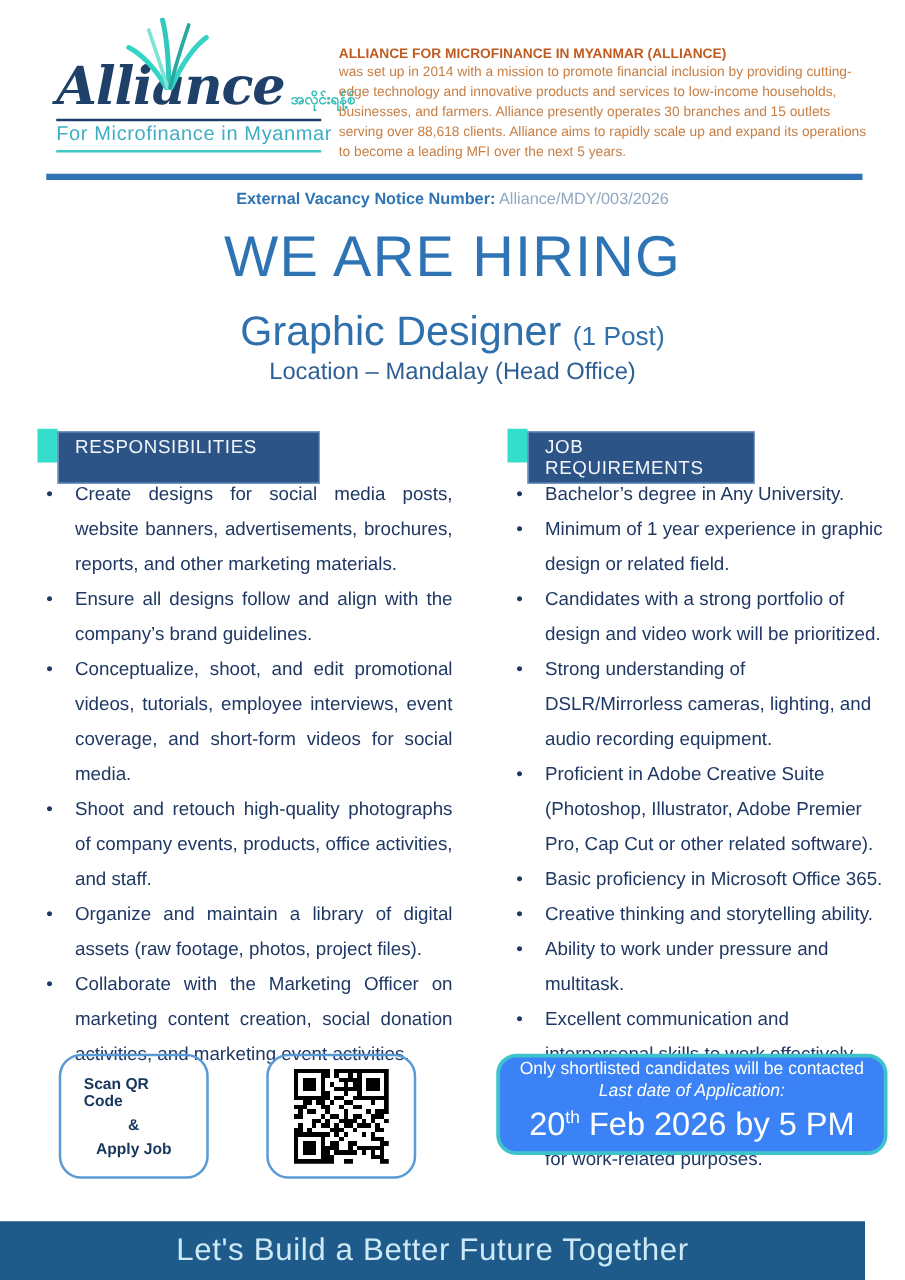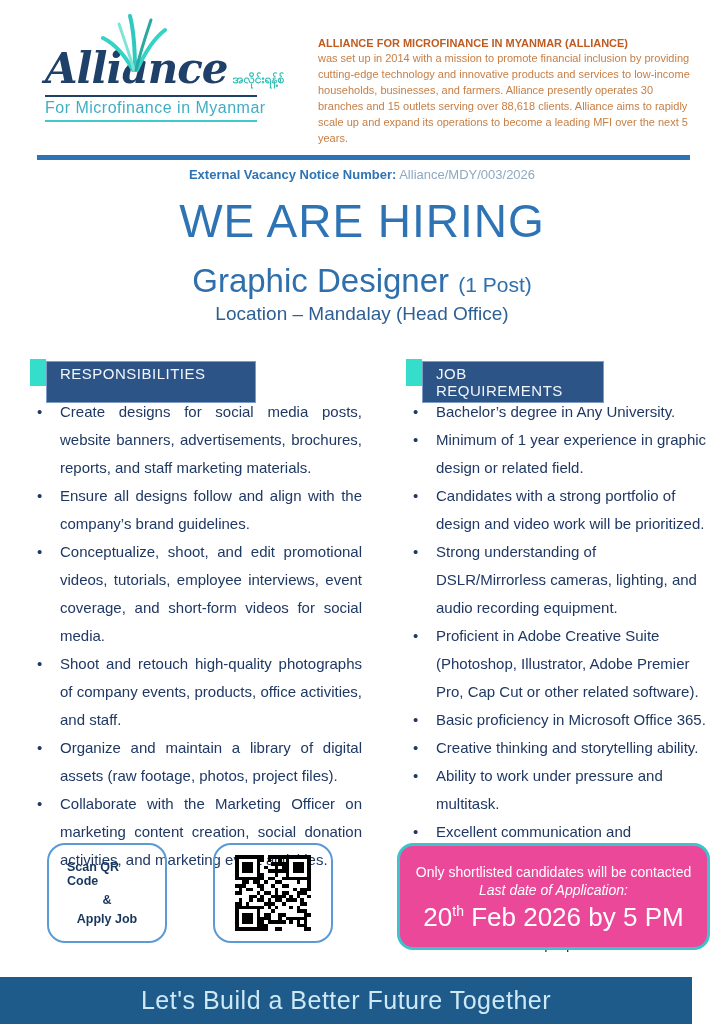--- a/index.html
+++ b/index.html
@@ -25,21 +25,21 @@
   }
   .wordmark-mm { font-size:12px; color:#2FBDB5; font-weight:bold; margin-left:5px; }
   .logo-tagline {
     margin-top:2px;
     border-top:2px solid #1F4068;
     border-bottom:2px solid #3FC9C9;
     padding:2px 0 3px 0;
     font-size:16px; color:#3FAEC4; letter-spacing:0.5px;
     white-space:nowrap;
   }
-  .about { margin-top:22px; width:437px;margin-left:47px; }
+  .about { margin-top:22px; width:437px; }
   .about-title { font-size:11px; font-weight:bold; color:#BF5B21; line-height:1.4; }
   .about-body  { font-size:11px; color:#C77F45; line-height:1.45; }
 
   .divider-bar { margin:8px 34px 0 37px; height:5px; background:#2E74B5; }
 
   .notice { text-align:center; margin-top:7px; font-size:13px; }
   .notice-label { color:#2E74B5; font-weight:bold; }
   .notice-value { color:#8EA9C1; }
 
   .headline {
@@ -89,25 +89,25 @@
   }
   .qr-label-box span { font-size:12.5px; font-weight:bold; color:#17365D; }
   .qr-box {
     margin-left:46px;
     width:120px; height:100px;
     border:2px solid #5B9BD5; border-radius:18px;
     display:flex; align-items:center; justify-content:center;
   }
   .deadline-box {
     margin-left:64px;
-    width:313px; height:107px;
-    background:#ec4899;
+    width:313px; height:81px;
+    background:#3b82f6;
     border:3px solid #3EC3CD; border-radius:16px;
     color:#FFFFFF; text-align:center;
-    padding-top:18px;
+    padding-top:0;
   }
   .deadline-line1 { font-size:14px; }
   .deadline-line2 { font-size:14px; font-style:italic; margin-top:2px; }
   .deadline-date  { font-size:26px; margin-top:4px; font-weight:500; }
   .deadline-date sup { font-size:14px; }
 
   
   .footer {
     position:absolute; left:0; bottom:0;
     width:692px; height:47px;
@@ -155,21 +155,21 @@
   </div>
   <div class="location-line">Location – Mandalay (Head Office)</div>
 
   <div class="columns">
     <div class="col-left">
       <div class="sec-header">
         <div class="sec-accent"></div>
         <div class="sec-bar resp">RESPONSIBILITIES</div>
       </div>
       <ul class="bullets">
-        <li>Create designs for social media posts, website banners, advertisements, brochures, reports, and staff marketing materials.</li>
+        <li>Create designs for social media posts, website banners, advertisements, brochures, reports, and other marketing materials.</li>
         <li>Ensure all designs follow and align with the company’s brand guidelines.</li>
         <li>Conceptualize, shoot, and edit promotional videos, tutorials, employee interviews, event coverage, and short-form videos for social media.</li>
         <li>Shoot and retouch high-quality photographs of company events, products, office activities, and staff.</li>
         <li>Organize and maintain a library of digital assets (raw footage, photos, project files).</li>
         <li>Collaborate with the Marketing Officer on marketing content creation, social donation activities, and marketing event activities.</li>
       </ul>
     </div>
     <div class="col-right">
       <div class="sec-header">
         <div class="sec-accent"></div>

